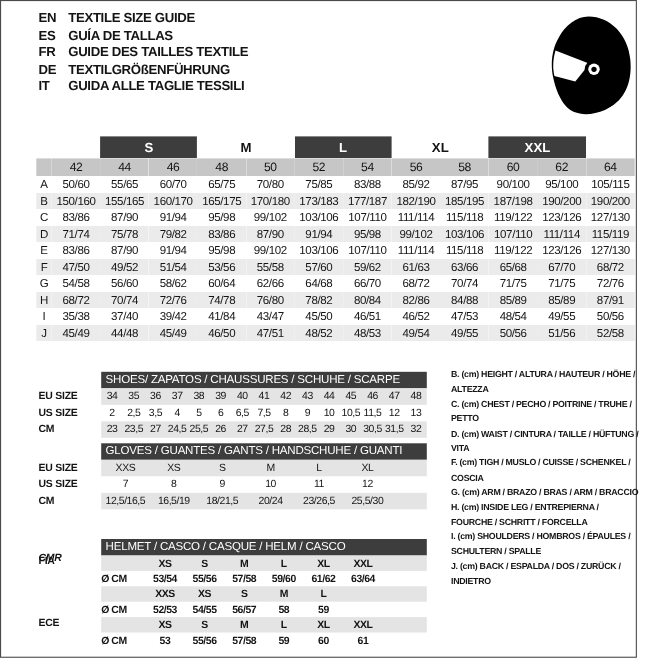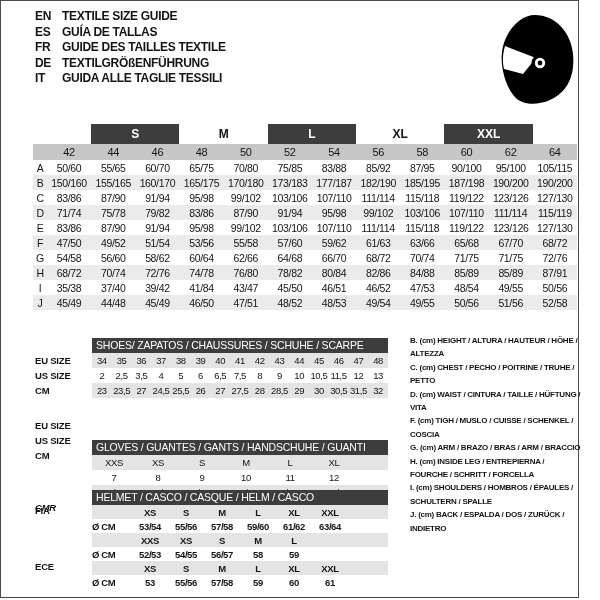--- a/index.html
+++ b/index.html
@@ -20,21 +20,21 @@
   #size-table{position:absolute;left:33px;top:124px;width:544px;border-collapse:collapse;
               table-layout:fixed;font-size:10.5px;letter-spacing:-0.35px;}
   #size-table td{text-align:center;padding:0;height:15px;white-space:nowrap;overflow:hidden;}
   #size-table tr.group-row td{height:20px;font-weight:bold;font-size:12px;letter-spacing:0;}
   #size-table td.grp-dark{background:var(--dark-bar,#3d3d3d);color:#fff;}
   #size-table tr.sizes-row td{background:var(--size-band,#c6c6c6);height:16px;font-size:11px;}
   #size-table tr.stripe td{background:var(--row-stripe,#ebebeb);}
 
   
   .subtable{position:absolute;left:92px;width:296px;}
-  #shoes{top:338px;} #gloves{top:403px;margin-top:37px;} #helmet-t{top:474px;margin-top:16px;}
+  #shoes{top:338px;} #gloves{top:403px;} #helmet-t{top:474px;margin-top:16px;}
   .bar{height:15px;background:var(--dark-bar,#3d3d3d);color:#fff;font-weight:normal;font-size:10.5px;
        line-height:15px;padding-left:4px;letter-spacing:-0.2px;box-sizing:border-box;white-space:nowrap;overflow:hidden;}
   .srow{display:grid;height:15px;align-items:center;text-align:center;font-size:9.5px;
         letter-spacing:-0.4px;white-space:nowrap;}
   .shaded{background:var(--small-stripe,#e4e4e4);}
   #shoes .srow{grid-template-columns:repeat(15,1fr);}
   #gloves .srow{grid-template-columns:repeat(6,44px) 1fr;}
   #helmet-t .srow{grid-template-columns:40px repeat(6,36px) 1fr;height:14px;font-weight:bold;}
   #helmet-t .unit{text-align:left;}
   #gloves .srow, #shoes .srow{font-weight:normal;}

